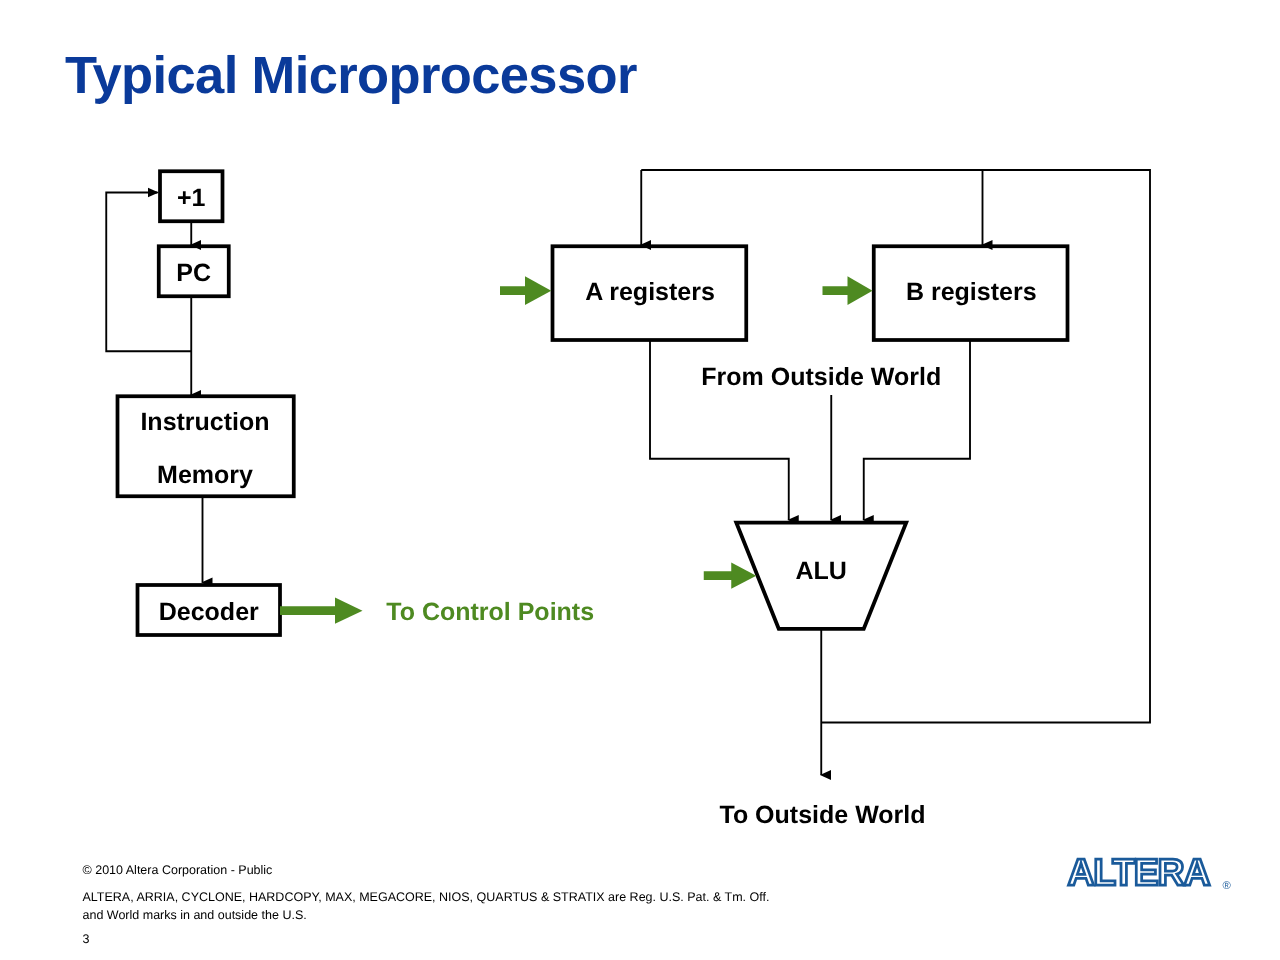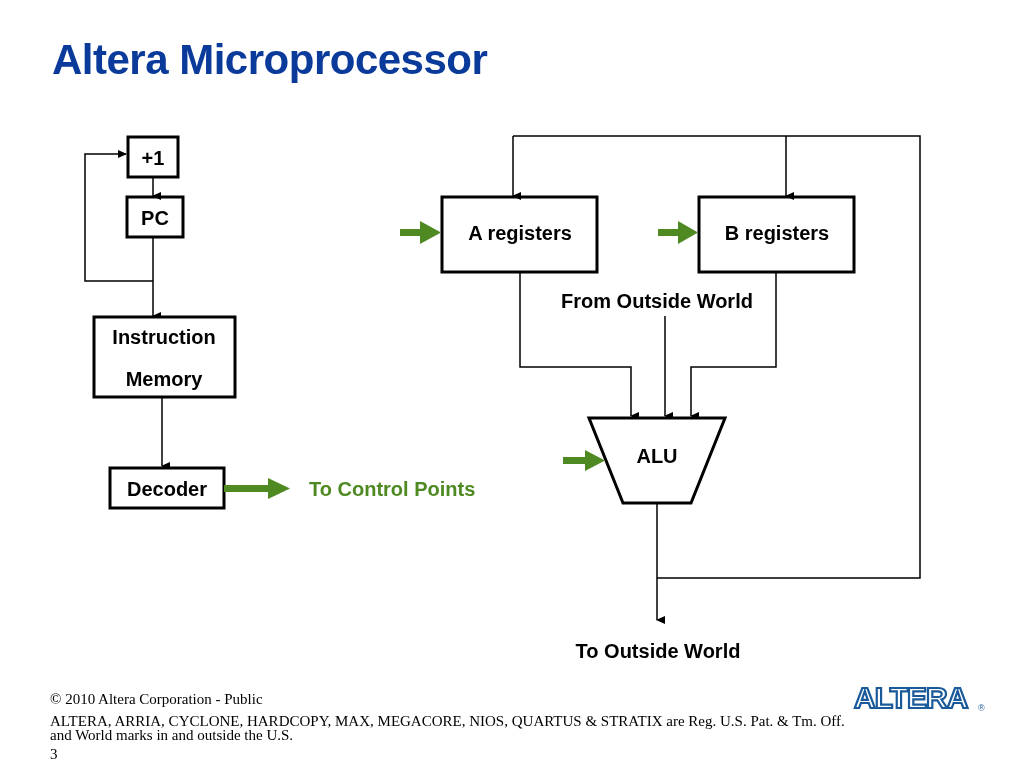--- a/index.html
+++ b/index.html
@@ -1,27 +1,27 @@
 <!DOCTYPE html>
 <html><head>
 <meta charset="utf-8">
 <style>
   html, body { margin: 0; padding: 0; background: #ffffff; }
   body { width: 1024px; height: 768px; position: relative; overflow: hidden; font-family: "Liberation Sans", sans-serif; }
   .title { position: absolute; left: 52px; top: 36px; font-size: 42px; font-weight: bold; color: #0a3a9a; letter-spacing: -0.5px; margin: 0; }
   svg.diagram { position: absolute; left: 0; top: 0; }
   .lbl { font-family: "Liberation Sans", sans-serif; font-weight: bold; font-size: 20px; fill: #000; }
   .lbl-green { font-family: "Liberation Sans", sans-serif; font-weight: bold; font-size: 20px; fill: #4e8a21; }
-  .footer { position: absolute; left: 50px; font-size: 15px; color: #000; font-family: Liberation Serif, serif; }
+  .footer { position: absolute; left: 66px; font-size: 10px; color: #000; }
   .logo { position: absolute; left: 852px; top: 681px; }
 </style>
 </head>
 <body>
 
-<h1 class="title">Altera Microprocessor</h1>
+<h1 class="title">Typical Microprocessor</h1>
 
 <svg class="diagram" width="1024" height="768" viewBox="0 0 1024 768">
   <defs>
     <marker id="ah" markerWidth="10" markerHeight="10" refX="5" refY="8" orient="auto" markerUnits="userSpaceOnUse">
       <path d="M1,0 L5,9 L9,0 Z" fill="#000"></path>
     </marker>
     <marker id="ahr" markerWidth="10" markerHeight="10" refX="8" refY="5" orient="auto" markerUnits="userSpaceOnUse">
       <path d="M0,1 L9,5 L0,9 Z" fill="#000"></path>
     </marker>
   </defs>

